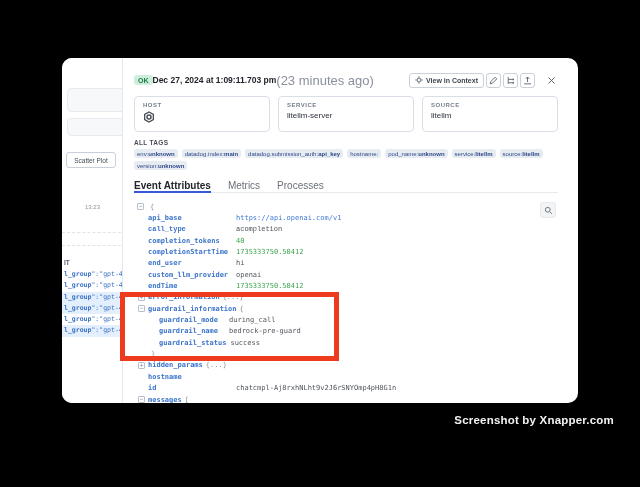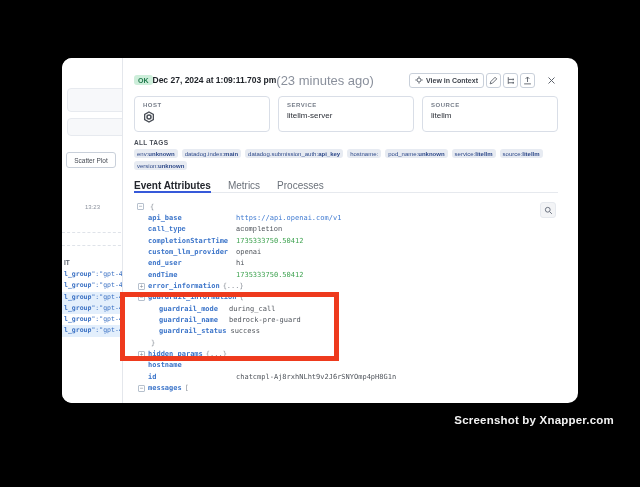--- a/index.html
+++ b/index.html
@@ -210,30 +210,34 @@
           </div>
           <div class="trow" style="padding-left: 14px;">
             <span class="k k1">api_base</span>
             <span class="v link">https://api.openai.com/v1</span>
           </div>
           <div class="trow" style="padding-left: 14px; font-family: Liberation Mono, monospace;">
             <span class="k k1">call_type</span>
             <span class="v string">acompletion</span>
           </div>
           <div class="trow" style="padding-left: 14px;">
+            <span class="k k1">completion_tokens</span>
+            <span class="v number">40</span>
+          </div>
+          <div class="trow" style="padding-left: 14px;">
             <span class="k k1">completionStartTime</span>
             <span class="v number">1735333750.50412</span>
           </div>
           <div class="trow" style="padding-left: 14px;">
+            <span class="k k1">end_user</span>
+            <span class="v string">hi</span>
+          </div>
+          <div class="trow" style="padding-left: 14px;">
             <span class="k k1">custom_llm_provider</span>
             <span class="v string">openai</span>
-          </div>
-          <div class="trow" style="padding-left: 14px;">
-            <span class="k k1">end_user</span>
-            <span class="v string">hi</span>
           </div>
           <div class="trow" style="padding-left: 14px;">
             <span class="k k1">endTime</span>
             <span class="v number">1735333750.50412</span>
           </div>
           <div class="trow" style="padding-left: 14px;">
             <span class="exp" style="margin-left: -10px;">+</span>
             <span class="k">error_information</span>
             <span class="p">{...}</span>
           </div>

